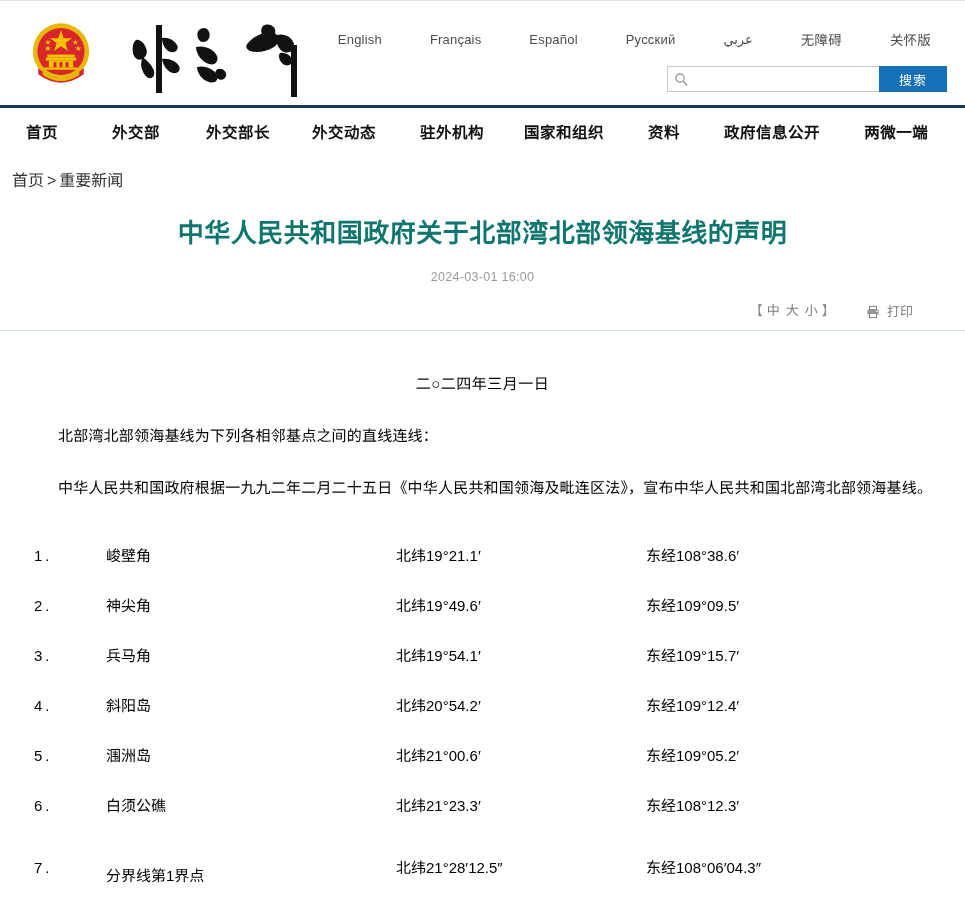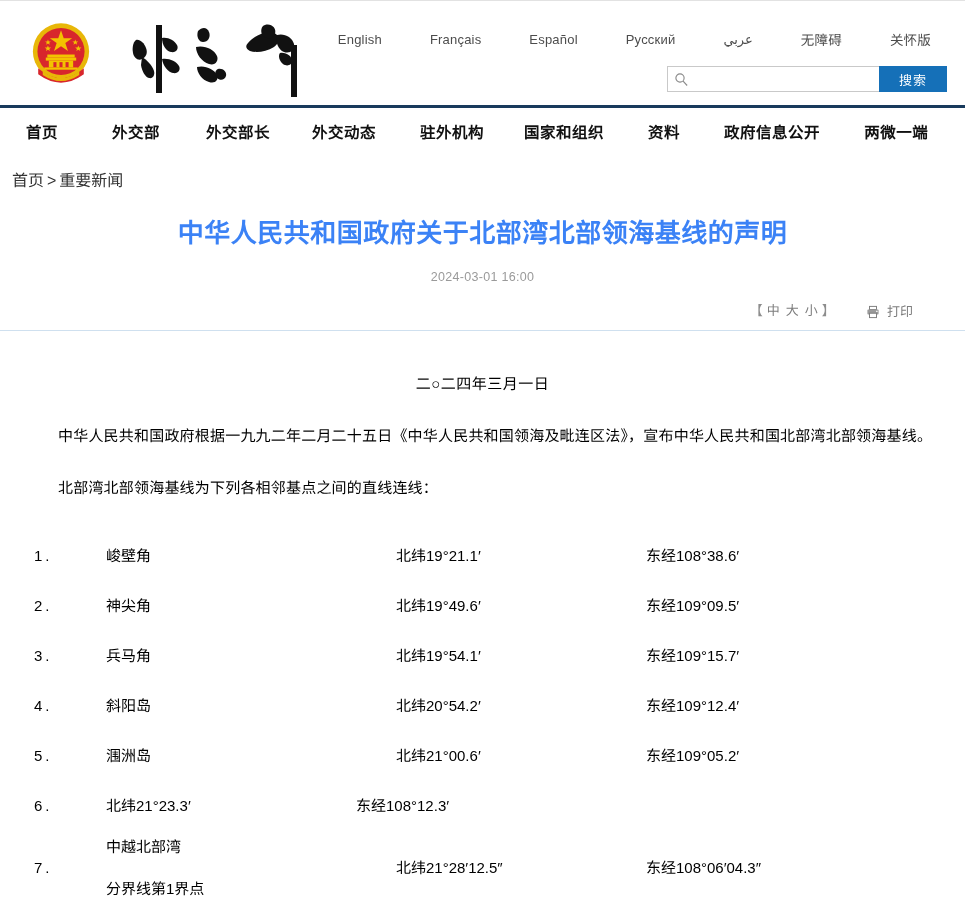--- a/index.html
+++ b/index.html
@@ -126,21 +126,21 @@
   .bc-sep { margin: 0 3px; color: #333; }
 
   
   .doc-head {
     padding-top: 10px;
     text-align: center;
   }
   .doc-title {
     font-size: 26px;
     font-weight: bold;
-    color: #3b82f6;
+    color: #0f766e;
     line-height: 38px;
     letter-spacing: .5px;
     font-family: "Liberation Sans", sans-serif;
   }
   .doc-date {
     margin-top: 18px;
     font-size: 12.5px;
     color: #9a9a9a;
     letter-spacing: .3px;
   }
@@ -319,22 +319,22 @@
       </span><span>打印</span>
     </a>
   </div>
 
   <div class="hr-blue"></div>
 
   <div class="doc-body">
 
     <div class="para-center">二○二四年三月一日</div>
 
+    <p class="para">北部湾北部领海基线为下列各相邻基点之间的直线连线：</p>
     <p class="para">中华人民共和国政府根据一九九二年二月二十五日《中华人民共和国领海及毗连区法》，宣布中华人民共和国北部湾北部领海基线。</p>
-    <p class="para">北部湾北部领海基线为下列各相邻基点之间的直线连线：</p>
 
     <div class="points">
 
       <div class="point-row">
         <span class="pt-num">1.</span>
         <span class="pt-name">
             <span class="line">峻壁角</span>
           </span>
         <span class="pt-lat">北纬19°21.1′</span>
         <span class="pt-lon">东经108°38.6′</span>
@@ -371,28 +371,30 @@
         <span class="pt-num">5.</span>
         <span class="pt-name">
             <span class="line">涠洲岛</span>
           </span>
         <span class="pt-lat">北纬21°00.6′</span>
         <span class="pt-lon">东经109°05.2′</span>
       </div>
 
       <div class="point-row">
         <span class="pt-num">6.</span>
+        <span class="pt-name">
+            <span class="line">白须公礁</span>
+          </span>
         <span class="pt-lat">北纬21°23.3′</span>
         <span class="pt-lon">东经108°12.3′</span>
       </div>
 
       <div class="point-row multi">
         <span class="pt-num">7.</span>
         <span class="pt-name">
-          <span class="line">中越北部湾</span>
           <span class="line" style="margin-top:16px">分界线第1界点</span>
         </span>
         <span class="pt-lat">北纬21°28′12.5″</span>
         <span class="pt-lon">东经108°06′04.3″</span>
       </div>
 
     </div>
   </div>
 
 </div>

